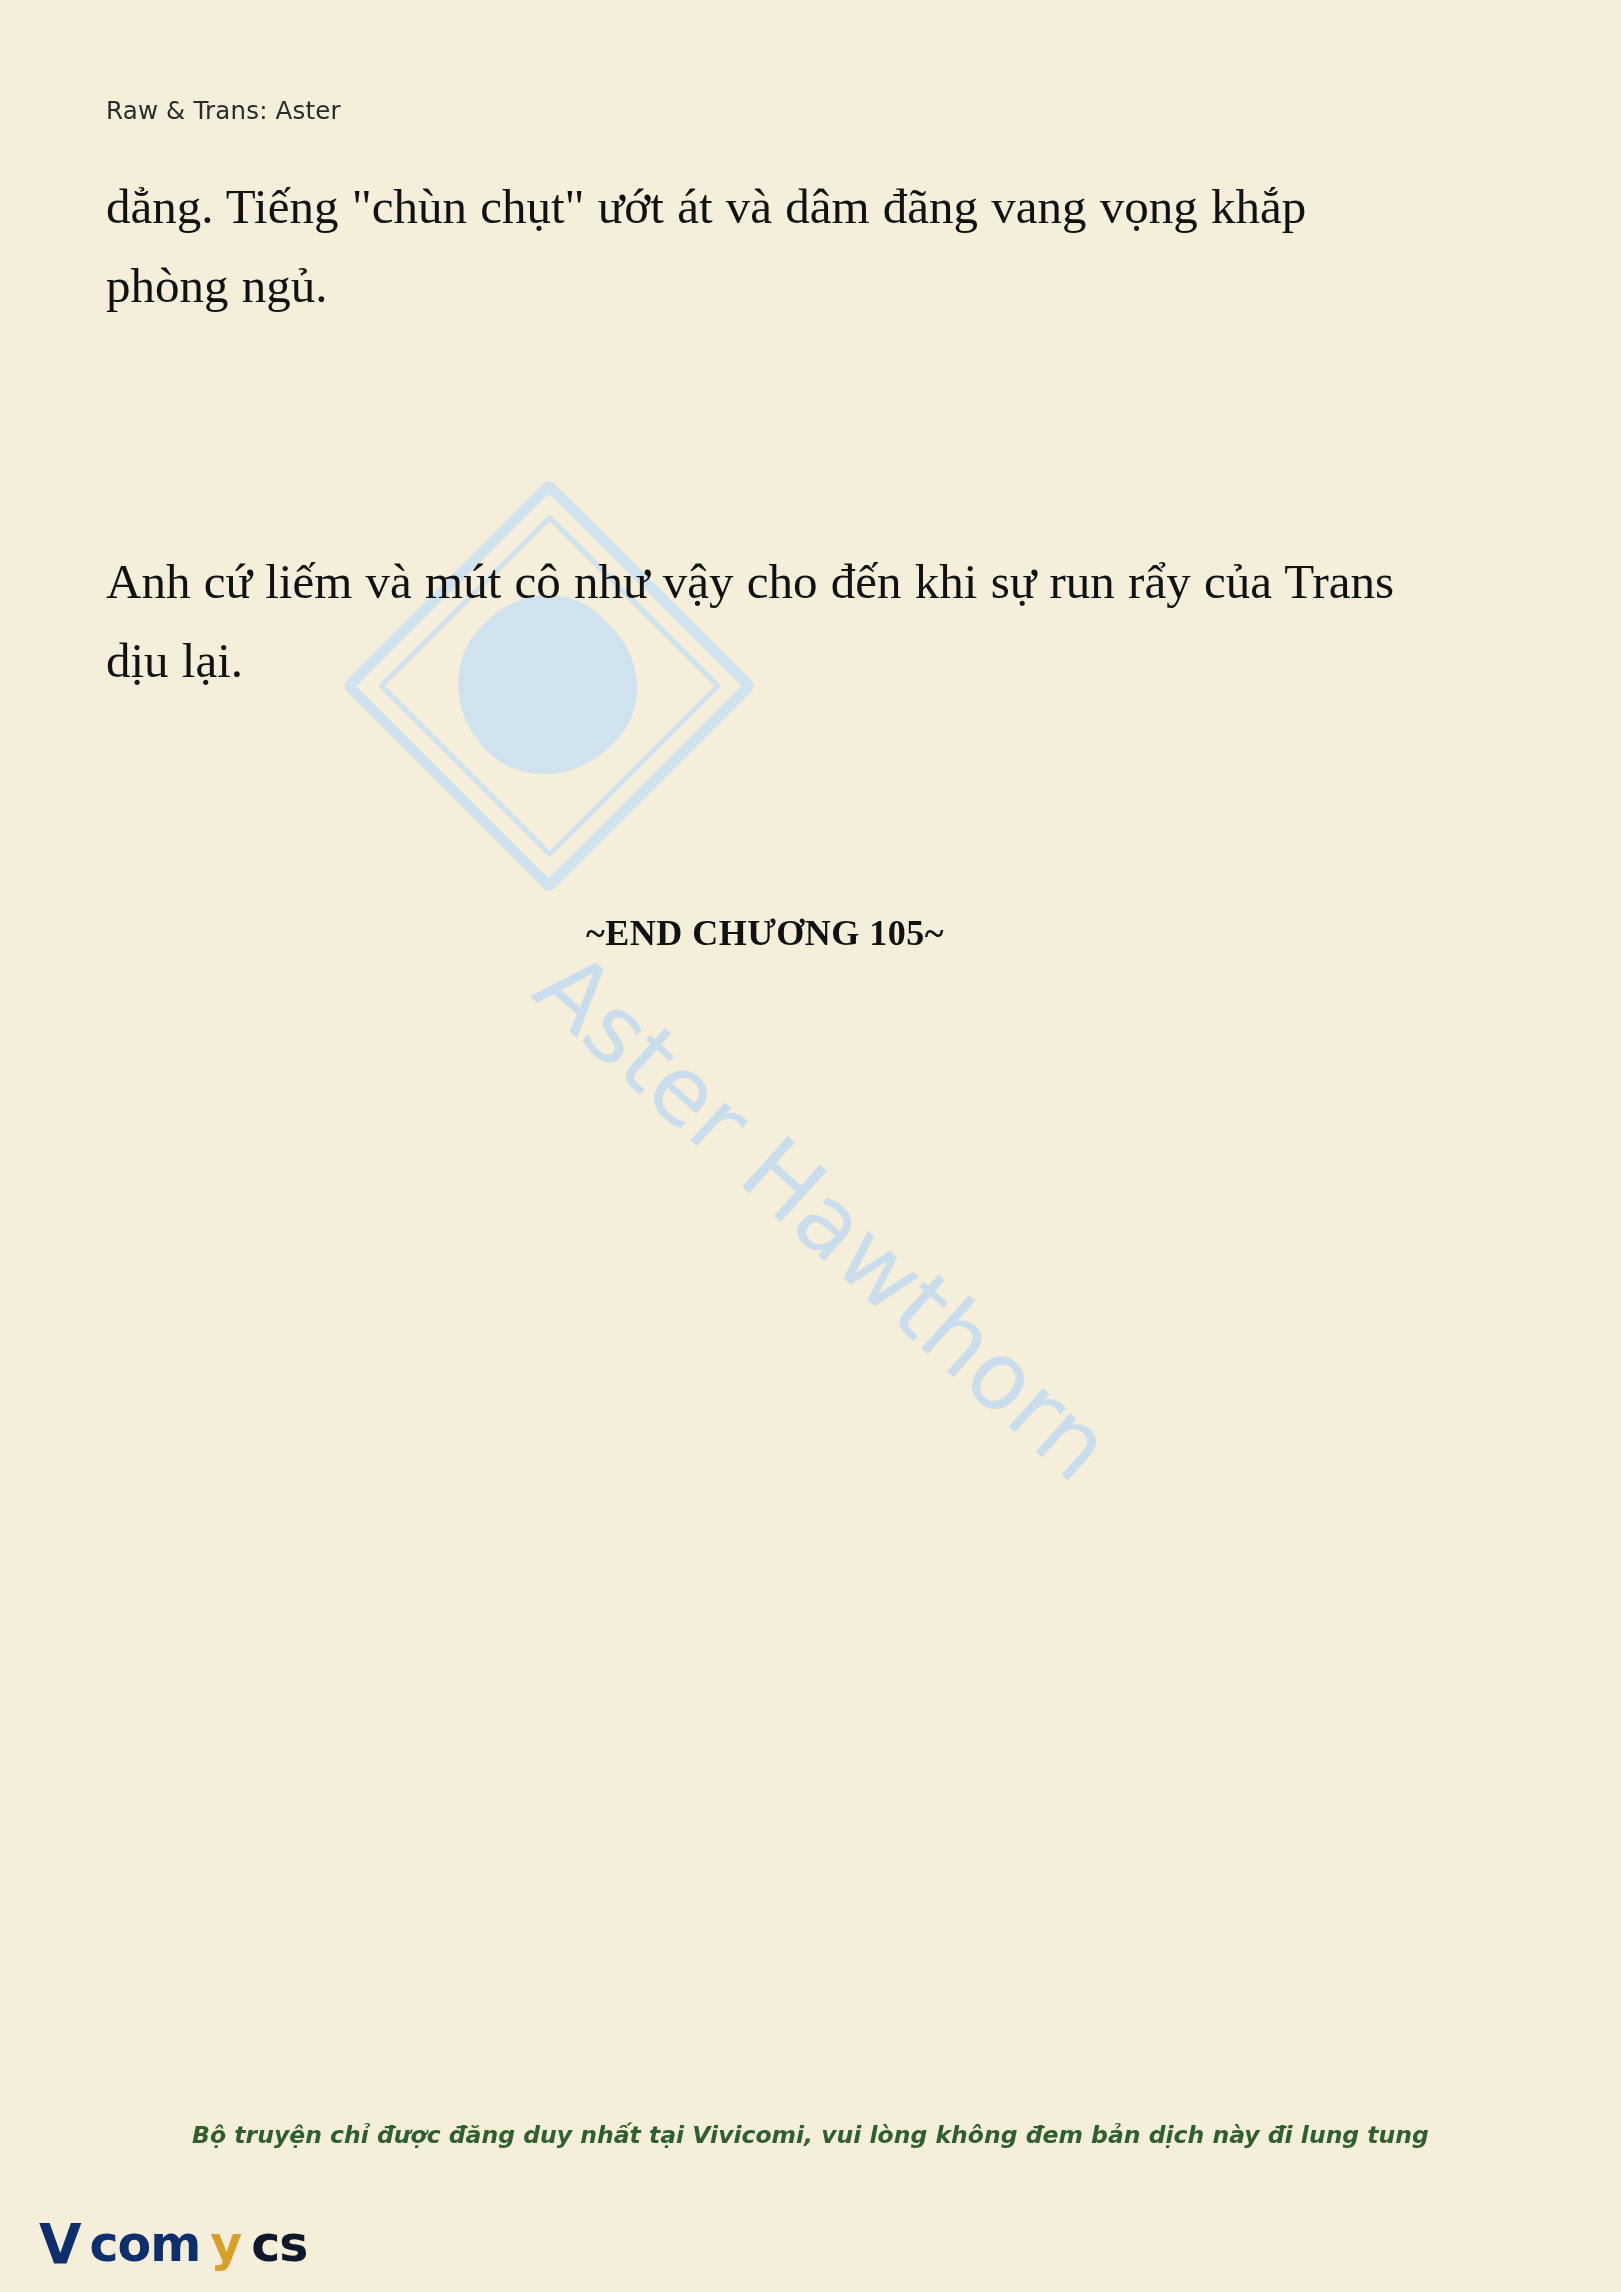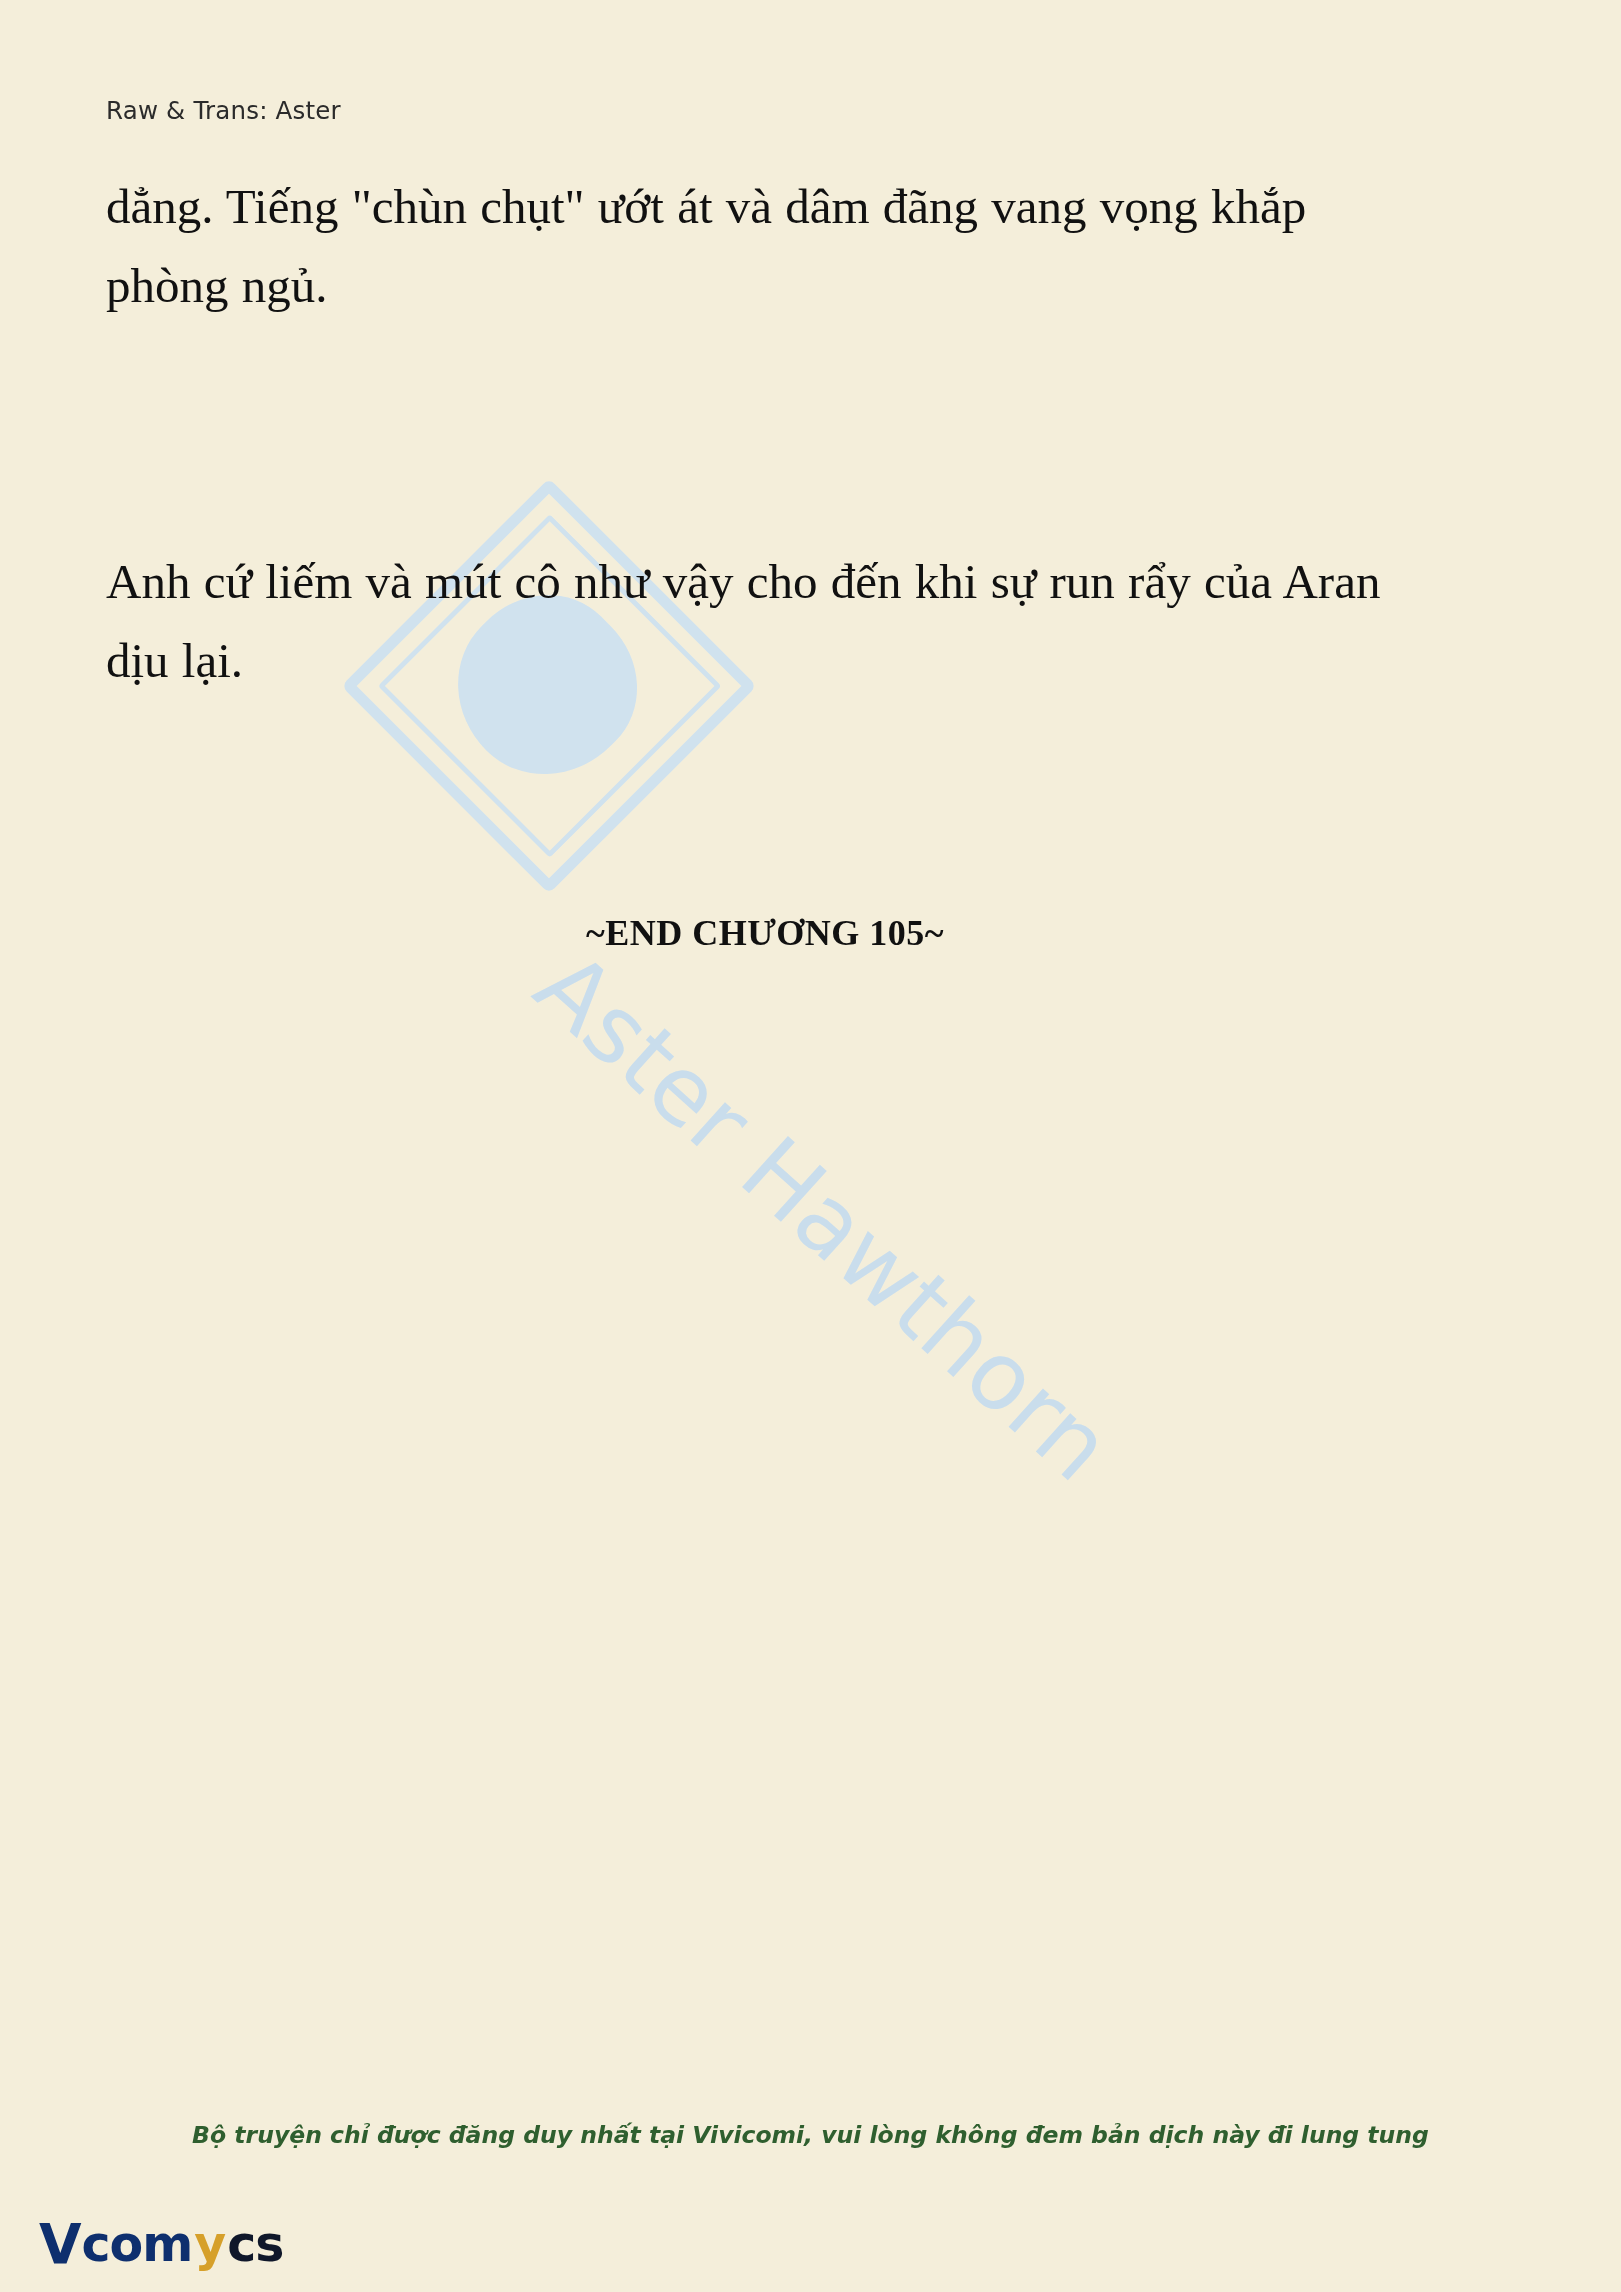--- a/index.html
+++ b/index.html
@@ -148,21 +148,21 @@
     color: #0e2f6e;
     line-height: 1;
     letter-spacing: -2px;
   }
   .logo .comics {
     font-family: "DejaVu Sans", sans-serif;
     font-weight: bold;
     font-size: 49px;
     line-height: 1;
     letter-spacing: -1px;
-    margin-left: 2px;
+    margin-left: 10px;
   }
   .logo .c1 { color: #0e2f6e; }
   .logo .c2 { color: #d6a02a; }
   .logo .c3 { color: #0f172a; }
 </style>
 </head>
 <body>
 
 <div class="page">
 
@@ -172,21 +172,21 @@
     <div class="wm-badge">
       <div class="frame"></div>
       <div class="inner"></div>
       <div class="blob"></div>
     </div>
     <div class="wm-text">Aster Hawthorn</div>
   </div>
 
   <div class="content">
     <p class="para p1">dẳng. Tiếng "chùn chụt" ướt át và dâm đãng vang vọng khắp phòng ngủ.</p>
-    <p class="para p2">Anh cứ liếm và mút cô như vậy cho đến khi sự run rẩy của Aran dịu lại.</p>
+    <p class="para p2">Anh cứ liếm và mút cô như vậy cho đến khi sự run rẩy của Trans dịu lại.</p>
     <div class="end-line">~END CHƯƠNG 105~</div>
   </div>
 
   <div class="footer-note">
     <div>Bộ truyện chỉ được đăng duy nhất tại Vivicomi, vui lòng không đem bản dịch này đi lung tung</div>
   </div>
 
   <div class="logo">
     <span class="v">V</span>
     <span class="comics c1">com</span>

